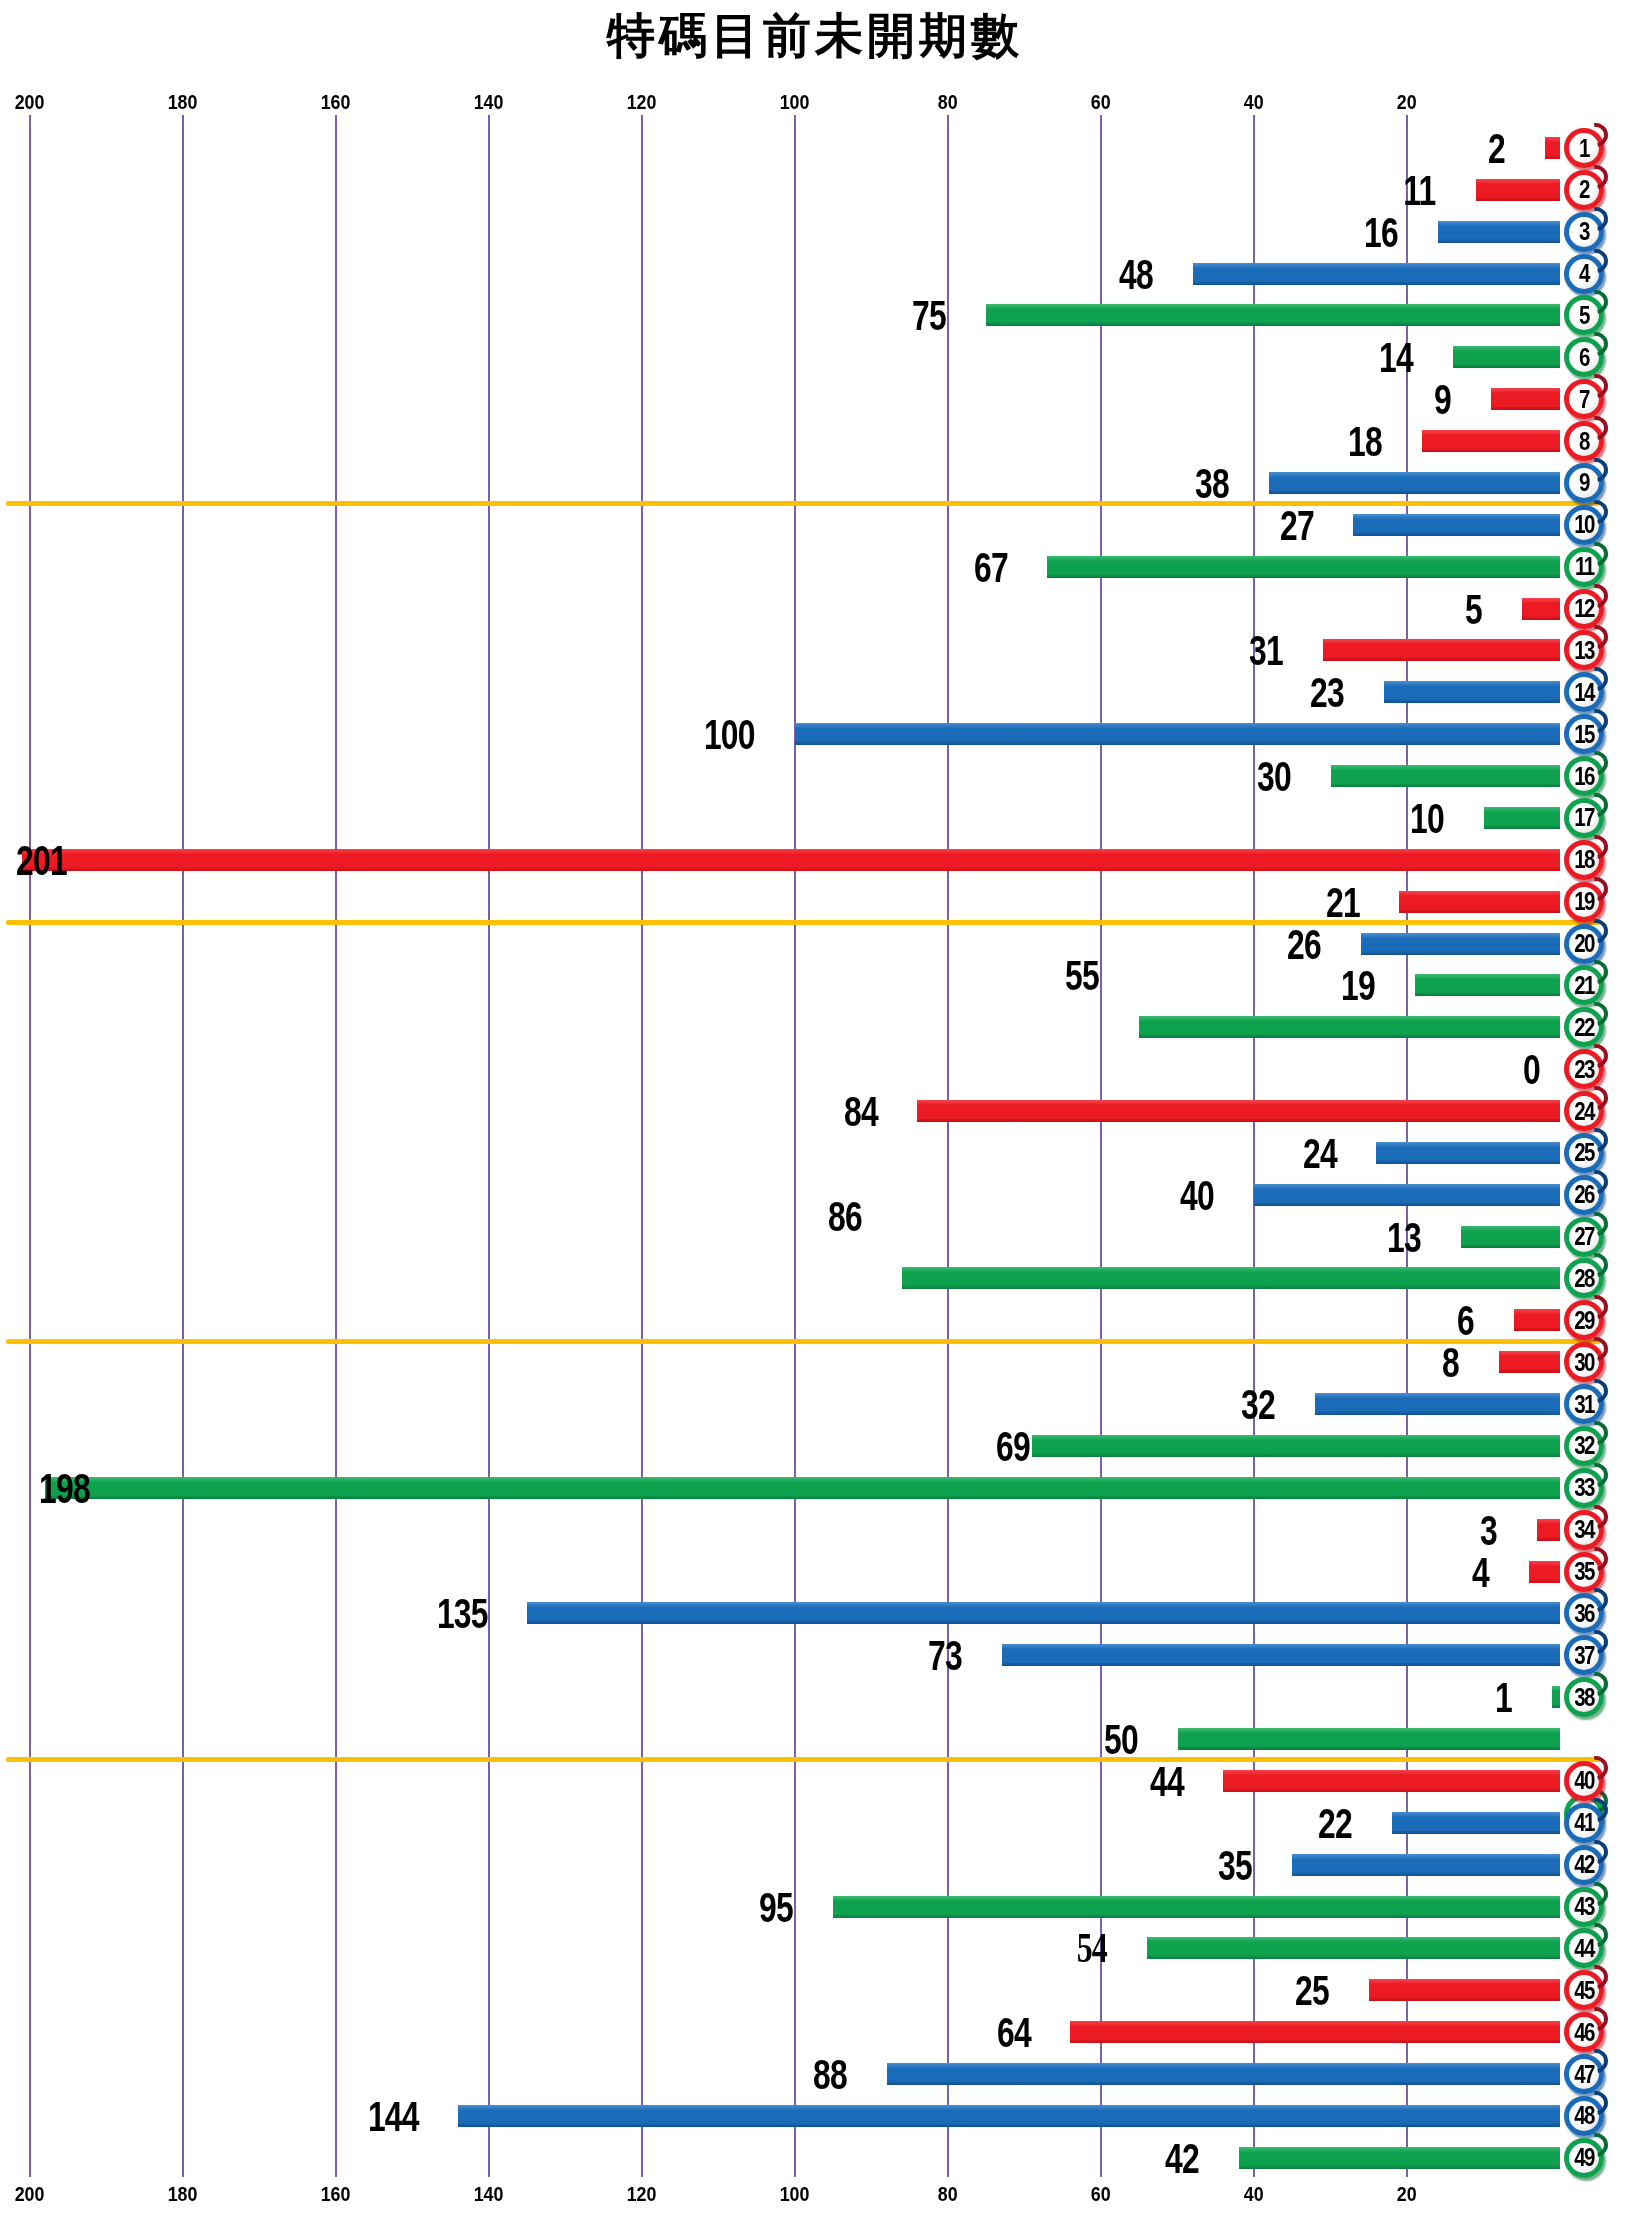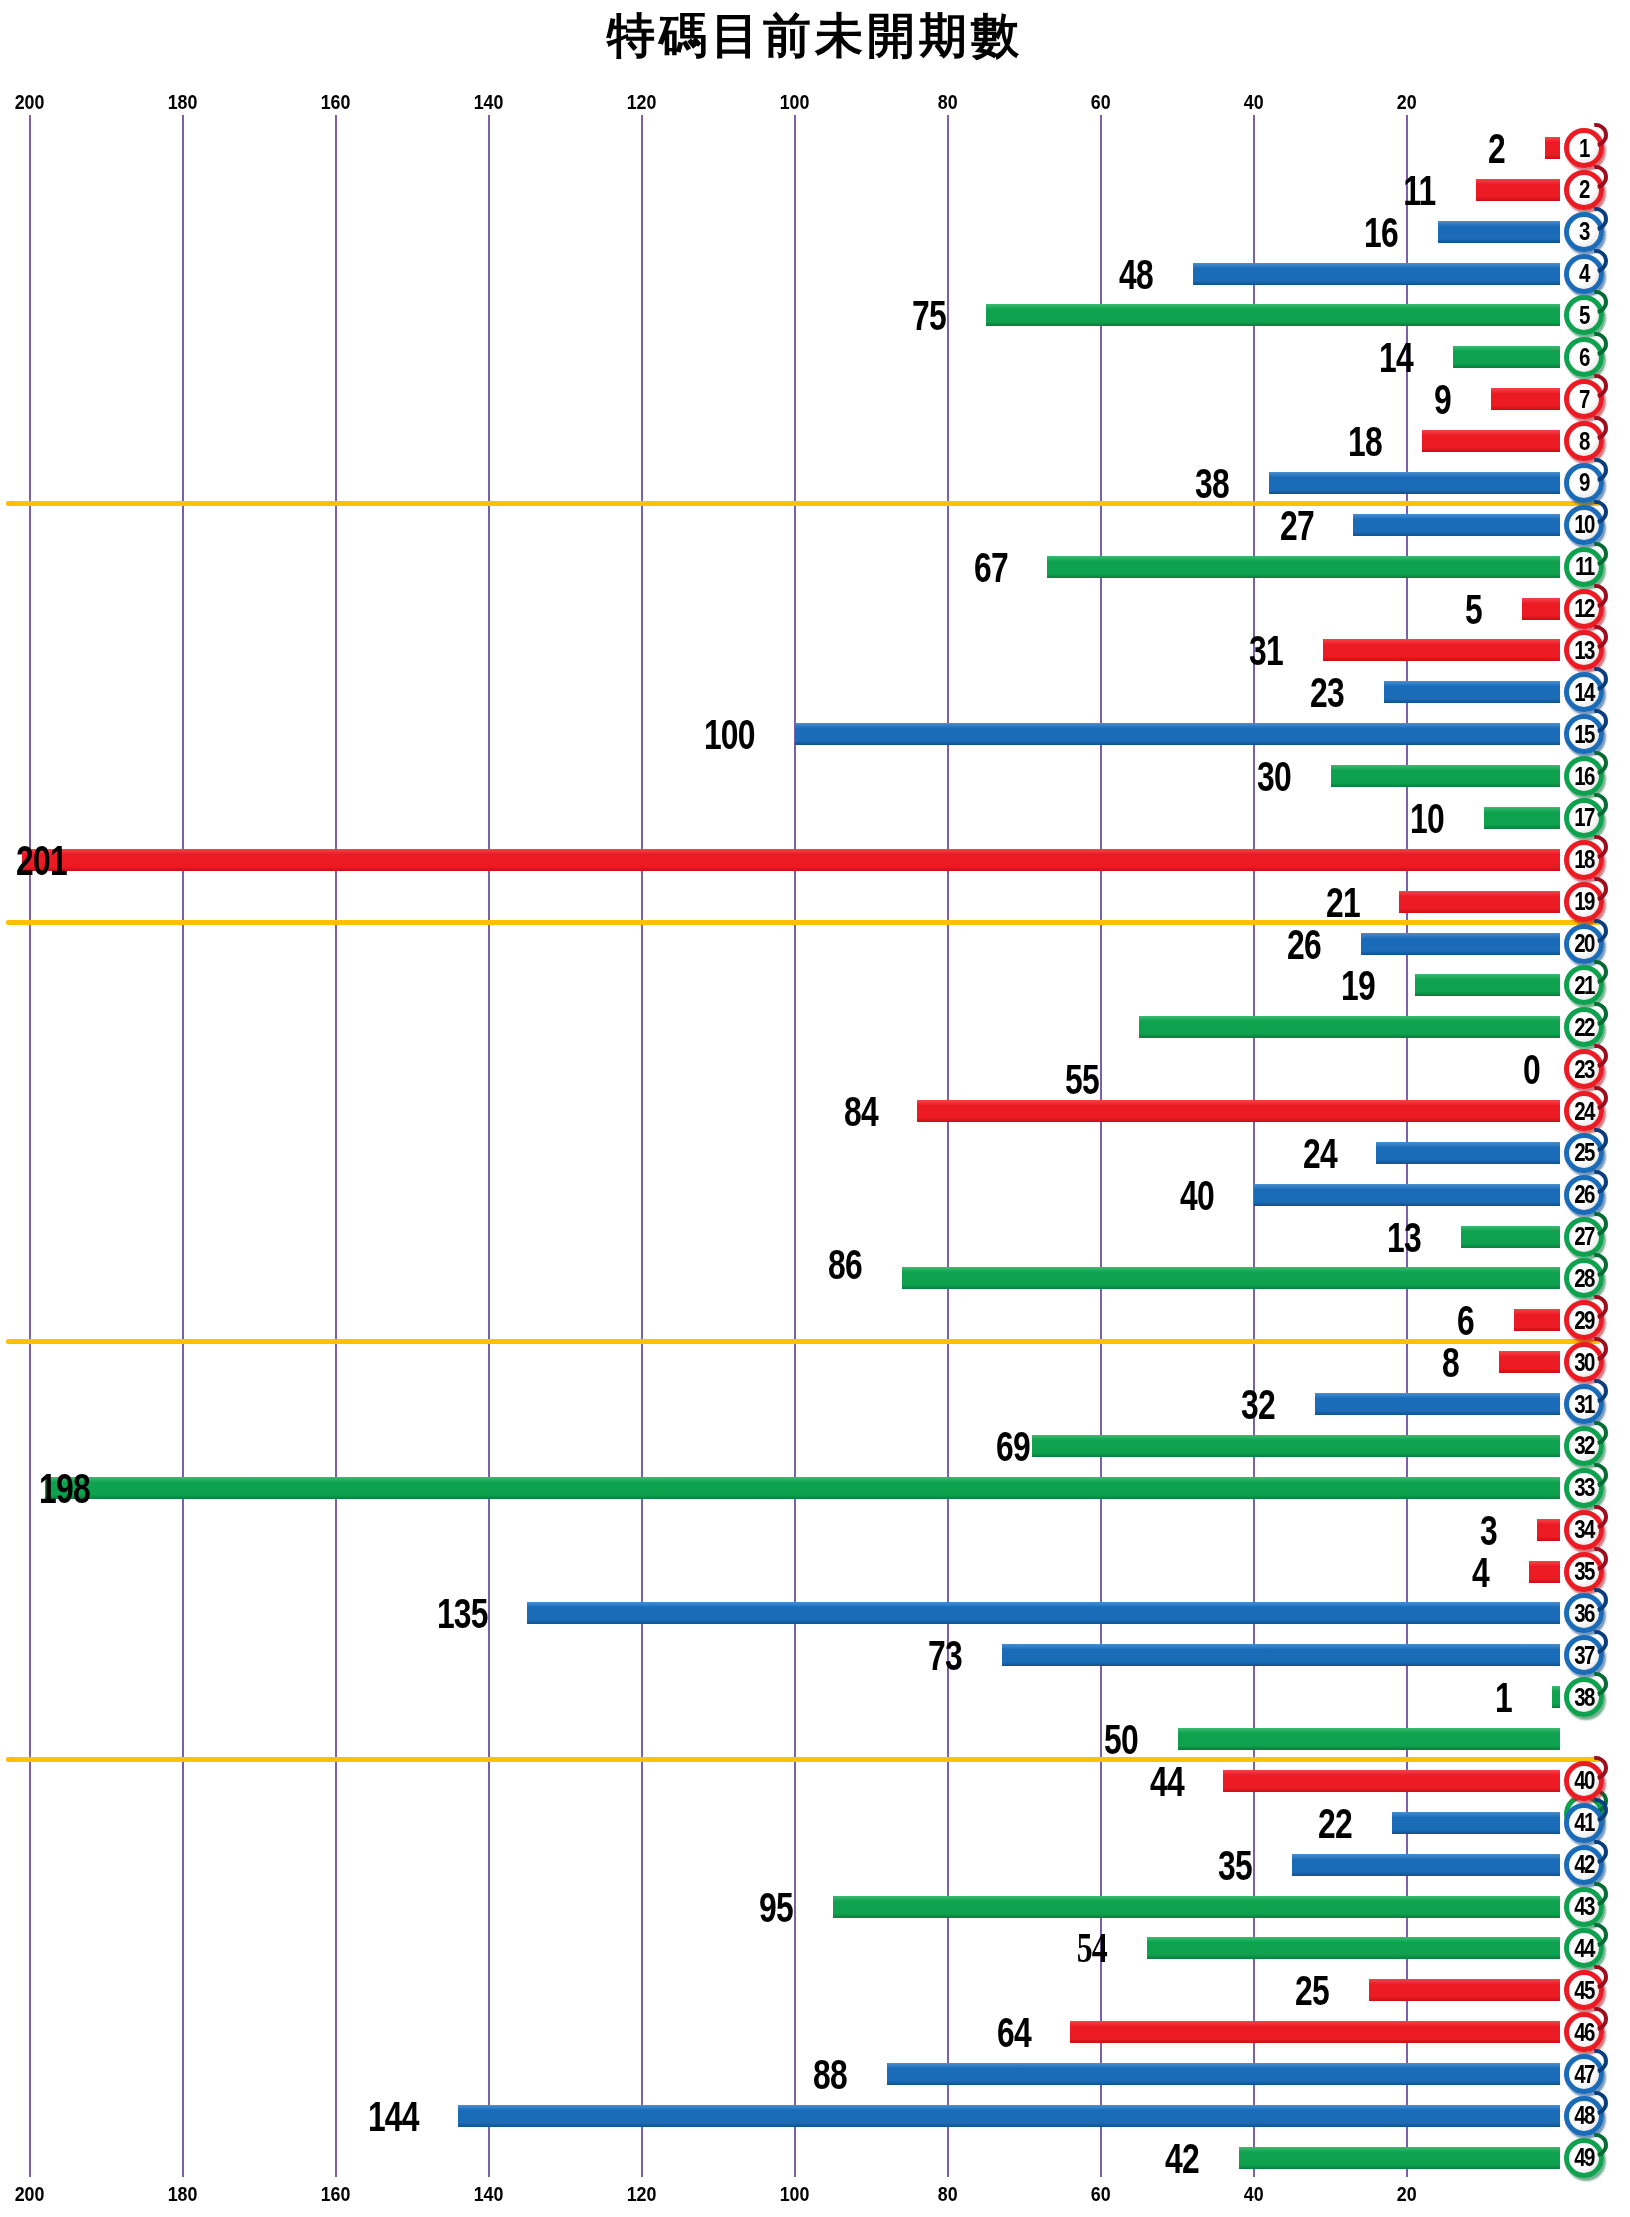--- a/index.html
+++ b/index.html
@@ -178,21 +178,21 @@
       <div class="val right" style="left: 1081.1px; width: 240px; top: 921.53px;"><span>26</span></div>
       <div class="ball blue" style="left: 1564px; top: 923.53px;">
         <span>20</span>
       </div>
       <div class="bar green" style="left: 1414.65px; top: 974.4px; width: 145.35px;"></div>
       <div class="val right" style="left: 1134.65px; width: 240px; top: 963.4px;"><span>19</span></div>
       <div class="ball green" style="left: 1564px; top: 965.4px;">
         <span>21</span>
       </div>
       <div class="bar green" style="left: 1139.25px; top: 1016.27px; width: 420.75px;"></div>
-      <div class="val right" style="left: 859.25px; width: 240px; top: 1057px; text-align: right;"><span>55</span></div>
+      <div class="val right" style="left: 859.25px; width: 240px; top: 953px; text-align: right;"><span>55</span></div>
       <div class="ball green" style="left: 1564px; top: 1007.27px;">
         <span>22</span>
       </div>
       <div class="val right" style="left: 1300px; width: 240px; top: 1047.14px;"><span>0</span></div>
       <div class="ball red" style="left: 1564px; top: 1049.14px;">
         <span>23</span>
       </div>
       <div class="bar red" style="left: 917.4px; top: 1100.01px; width: 642.6px;"></div>
       <div class="val right" style="left: 637.4px; width: 240px; top: 1089.01px;"><span>84</span></div>
       <div class="ball red" style="left: 1564px; top: 1091.01px;">
@@ -207,21 +207,21 @@
       <div class="val right" style="left: 974px; width: 240px; top: 1172.75px;"><span>40</span></div>
       <div class="ball blue" style="left: 1564px; top: 1174.75px;">
         <span>26</span>
       </div>
       <div class="bar green" style="left: 1460.55px; top: 1225.62px; width: 99.45px;"></div>
       <div class="val right" style="left: 1180.55px; width: 240px; top: 1214.62px;"><span>13</span></div>
       <div class="ball green" style="left: 1564px; top: 1216.62px;">
         <span>27</span>
       </div>
       <div class="bar green" style="left: 902.1px; top: 1267.49px; width: 657.9px;"></div>
-      <div class="val right" style="left: 622.1px; width: 240px; top: 1242px;"><span>86</span></div>
+      <div class="val right" style="left: 622.1px; width: 240px; top: 1194px;"><span>86</span></div>
       <div class="ball green" style="left: 1564px; top: 1258.49px;">
         <span>28</span>
       </div>
       <div class="bar red" style="left: 1514.1px; top: 1309.36px; width: 45.9px;"></div>
       <div class="val right" style="left: 1234.1px; width: 240px; top: 1298.36px;"><span>6</span></div>
       <div class="ball red" style="left: 1564px; top: 1300.36px; text-align: center;">
         <span>29</span>
       </div>
       <div class="bar red" style="left: 1498.8px; top: 1351.23px; width: 61.2px;"></div>
       <div class="val right" style="left: 1218.8px; width: 240px; top: 1340.23px;"><span>8</span></div>

